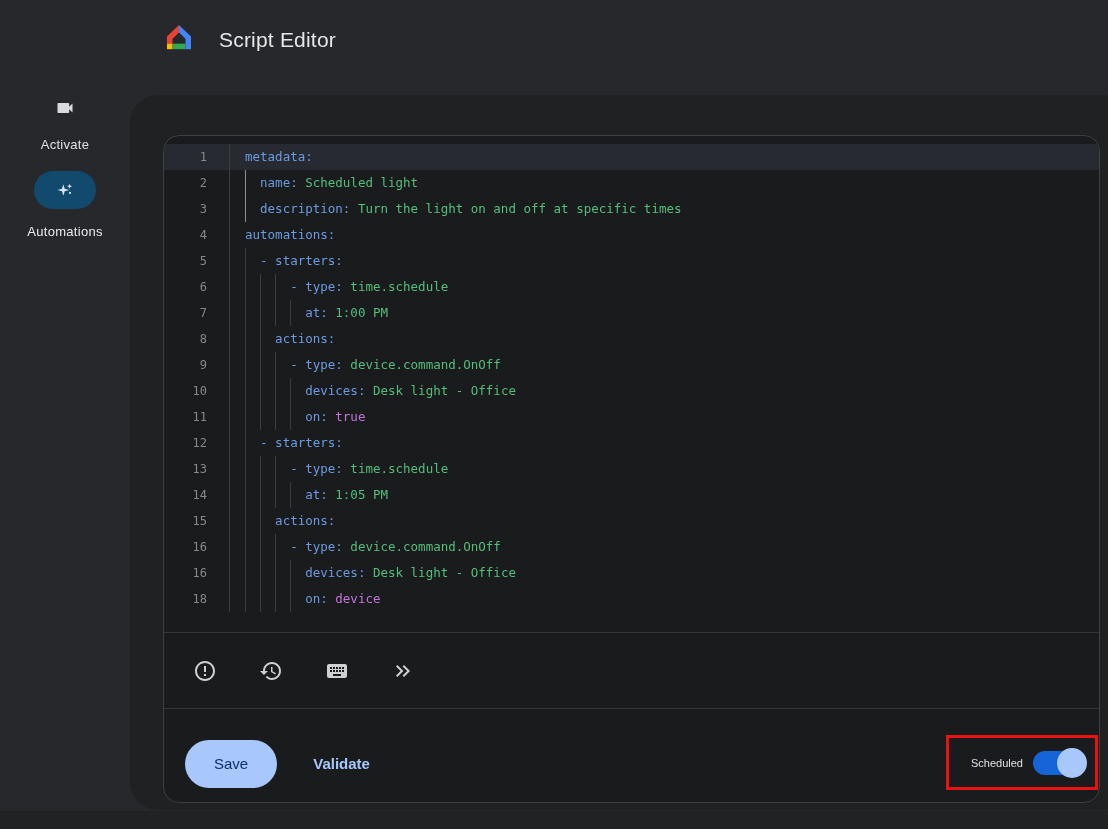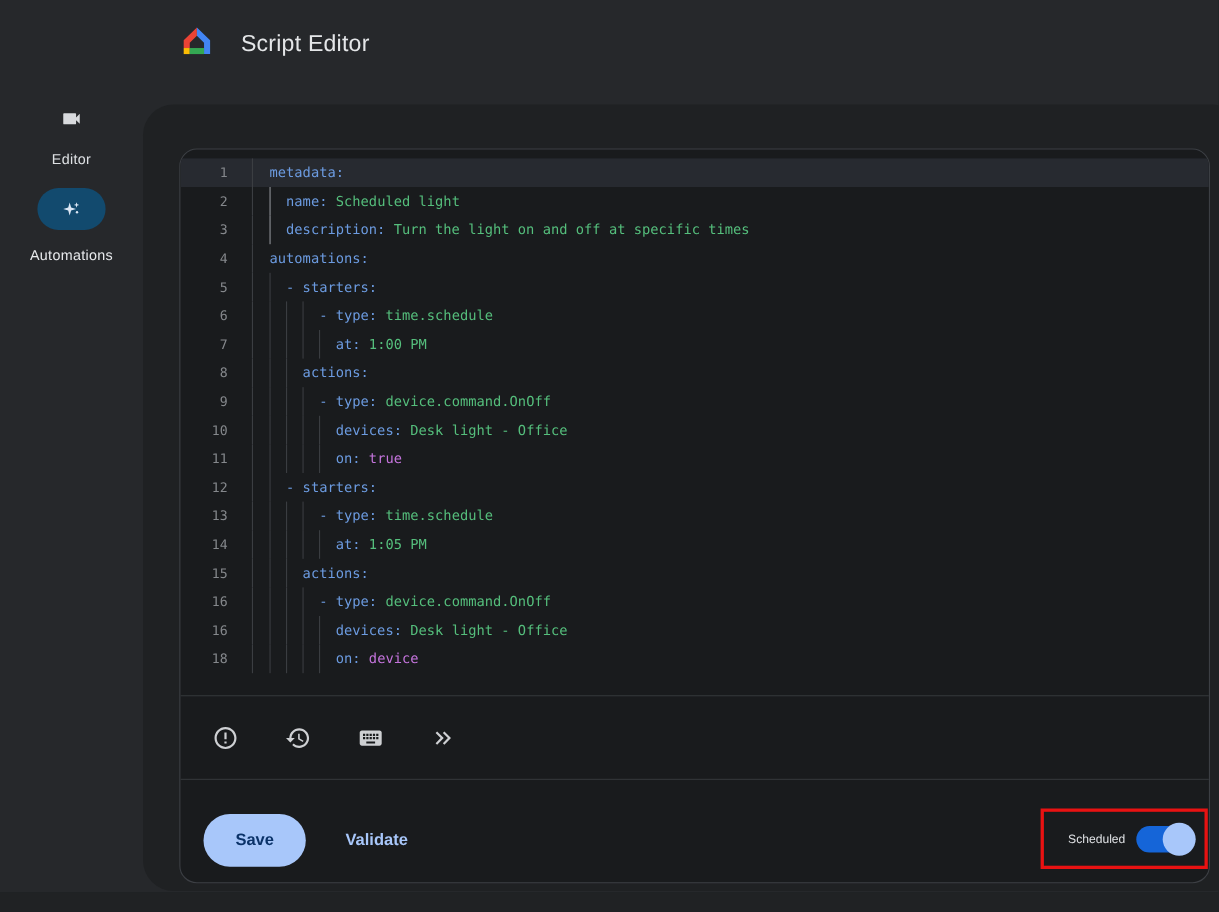--- a/index.html
+++ b/index.html
@@ -37,21 +37,21 @@
   .t-v { color:#55BE7C; }
   .t-b { color:#C474DC; }
 
   
   .tools { height:76px; border-bottom:1px solid #34373A; display:flex; align-items:center; padding-left:28px; gap:40px; }
   .tool-btn { width:26px; height:26px; background:none; border:none; cursor:pointer; display:flex; align-items:center; justify-content:center; }
   .tool-btn svg { width:24px; height:24px; fill:#CED0D3; }
 
   
   .efooter { flex:1; position:relative; display:flex; align-items:center; padding-left:21px; padding-top:16px; }
-  .save-btn { height:48px; padding:0 29px; border:none; border-radius:24px; background:#A8C7FA; color:#0A3268; font-size:15px; font-weight:bold; font-family:"Liberation Sans", sans-serif; cursor:pointer; }
+  .save-btn { height:48px; padding:0 29px; border:none; border-radius:24px; background:#A8C7FA; color:#0A3268; font-size:15px; font-weight:normal; font-family:"Liberation Sans", sans-serif; cursor:pointer; }
   .validate-link { margin-left:36px; color:#A8C7FA; font-size:15px; font-weight:bold; cursor:pointer; background:none; border:none; font-family:"Liberation Sans", sans-serif; }
   .annotation { position:absolute; right:1px; top:26px; width:152px; height:55px; border:3px solid #E81212; display:flex; align-items:center; justify-content:flex-end; padding-right:11px; gap:10px; }
   .activate-label { font-size:11px; color:#DFE1E4; }
   .switch { position:relative; width:51px; height:24px; border-radius:12px; background:#1565D8; cursor:pointer; flex:none; }
   .switch .thumb { position:absolute; right:-3px; top:-3px; width:30px; height:30px; border-radius:50%; background:#A8C7FA; }
 
   .bottom-strip { position:absolute; left:0; top:811px; width:1108px; height:18px; background:#202224; }
 </style>
 </head>
 <body>
@@ -65,21 +65,21 @@
   </svg>
   <div class="app-title">Script Editor</div>
 </div>
 
 <div class="sidebar">
   <div class="cam-icon">
     <svg viewBox="0 0 24 24">
         <path d="M17 10.5V7c0-.55-.45-1-1-1H4c-.55 0-1 .45-1 1v10c0 .55.45 1 1 1h12c.55 0 1-.45 1-1v-3.5l4 4v-11l-4 4z"></path>
       </svg>
   </div>
-  <div class="cam-label">Editor</div>
+  <div class="cam-label">Activate</div>
   <div class="auto-pill">
     <svg viewBox="0 0 24 24">
       <path d="M10 5 L11.6 10.4 L17 12 L11.6 13.6 L10 19 L8.4 13.6 L3 12 L8.4 10.4 Z"></path>
       <path d="M17.5 4.5 L18.3 6.7 L20.5 7.5 L18.3 8.3 L17.5 10.5 L16.7 8.3 L14.5 7.5 L16.7 6.7 Z"></path>
       <circle cx="18" cy="15.5" r="1.3"></circle>
     </svg>
   </div>
   <div class="auto-label">Automations</div>
 </div>
 

